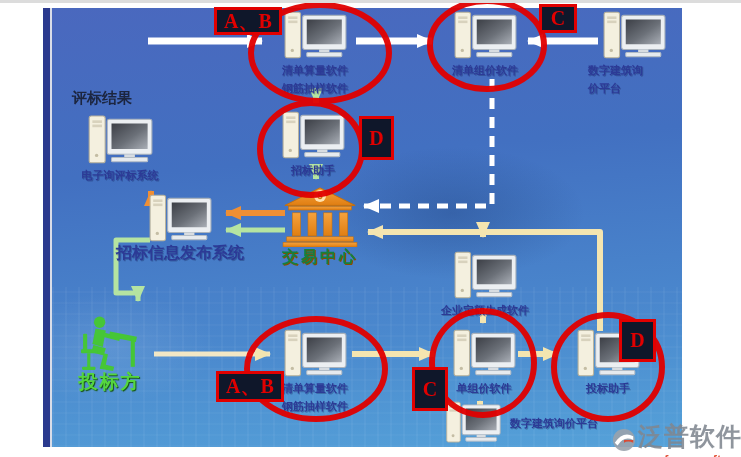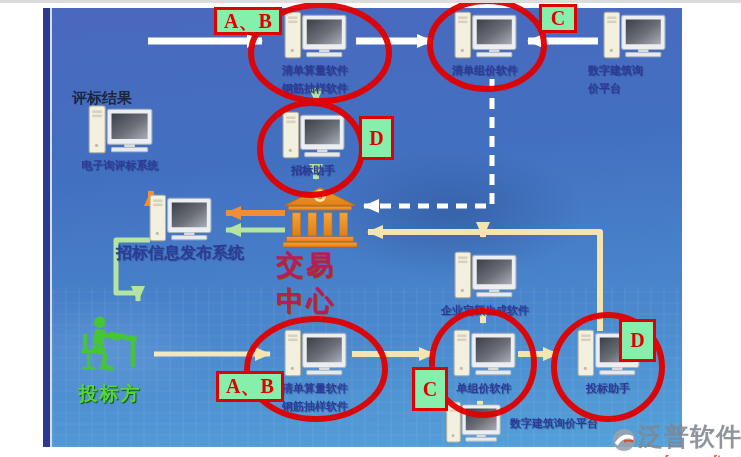--- a/index.html
+++ b/index.html
@@ -17,24 +17,24 @@
                  repeating-linear-gradient(0deg, rgba(255,255,255,0.05) 0 2px, transparent 2px 11px);}
   .layer{position:absolute;left:0;top:0;width:741px;height:457px;pointer-events:none;}
   .z2{z-index:2}.z4{z-index:4}
   .node{position:absolute;display:flex;flex-direction:column;align-items:center;z-index:3;}
   .node-row{position:absolute;display:flex;flex-direction:row;align-items:center;z-index:3;}
   .lbl{font-weight:bold;color:#2c3a96;font-size:11px;line-height:18px;white-space:nowrap;
        text-shadow:1px 1px 0 rgba(12,18,64,0.28);}
   .lbl-dark{font-weight:bold;color:#1c2640;font-size:15px;white-space:nowrap;}
   .actor-lbl{font-size:19px;font-weight:bold;letter-spacing:2px;}
   .actor-blue{color:#4a79e8;text-shadow:1px 1px 1px #16255e;}
-  .actor-green{color:#55d63e;text-shadow:1px 1px 1px #14510d;margin-top:12px;}
-  .bank-lbl{font-size:27px;font-weight:bold;letter-spacing:3px;color:#be185d;
+  .actor-green{color:#55d63e;text-shadow:1px 1px 1px #14510d;}
+  .bank-lbl{font-size:16px;font-weight:bold;letter-spacing:3px;color:#15803d;
             text-shadow:1px 1px 0 #8a4a00;}
-  .badge{position:absolute;background:#86efac;border:3px solid #e10000;color:#e10000;
+  .badge{position:absolute;background:#0f172a;border:3px solid #e10000;color:#e10000;
          font-family:"Liberation Serif",serif;font-weight:bold;font-size:20px;
          display:flex;align-items:center;justify-content:center;z-index:5;box-sizing:border-box;}
   .currency{position:absolute;top:4px;left:38px;width:12px;height:12px;border-radius:50%;
             background:#ffe2ae;color:#c96f06;font-size:9px;font-weight:bold;line-height:12px;
             text-align:center;z-index:4;}
   .watermark{position:absolute;left:612px;top:400px;width:130px;z-index:6;}
   .wm-row{display:flex;align-items:flex-end;margin-top:17px;}
   .wm-brand{font-size:25px;font-weight:bold;color:rgba(128,134,144,0.88);letter-spacing:1px;
             margin-left:2px;white-space:nowrap;}
   .wm-site{font-size:12.5px;font-weight:bold;color:#e2543a;padding-left:20px;white-space:nowrap;}
@@ -128,21 +128,21 @@
       <path d="M518,351 H558" stroke="#f4e5b0" stroke-width="6" marker-end="url(#mY)"></path>
       <path d="M480,412 V398" stroke="#f4e5b0" stroke-width="6" marker-end="url(#mY)"></path>
     </g>
   </svg>
 
 
   <div class="node" style="left:72px;top:86px">
     <div class="lbl-dark">评标结果</div>
   </div>
 
-  <div class="node" style="left:50px;top:102px;width:140px">
+  <div class="node" style="left:50px;top:112px;width:140px">
     <svg width="68" height="51">
         <use href="#sym-pc"></use>
       </svg>
     <div class="lbl">电子询评标系统</div>
   </div>
 
   <div class="node" style="left:253px;top:8px;width:124px">
     <svg width="66" height="50">
         <use href="#sym-pc"></use>
       </svg>

